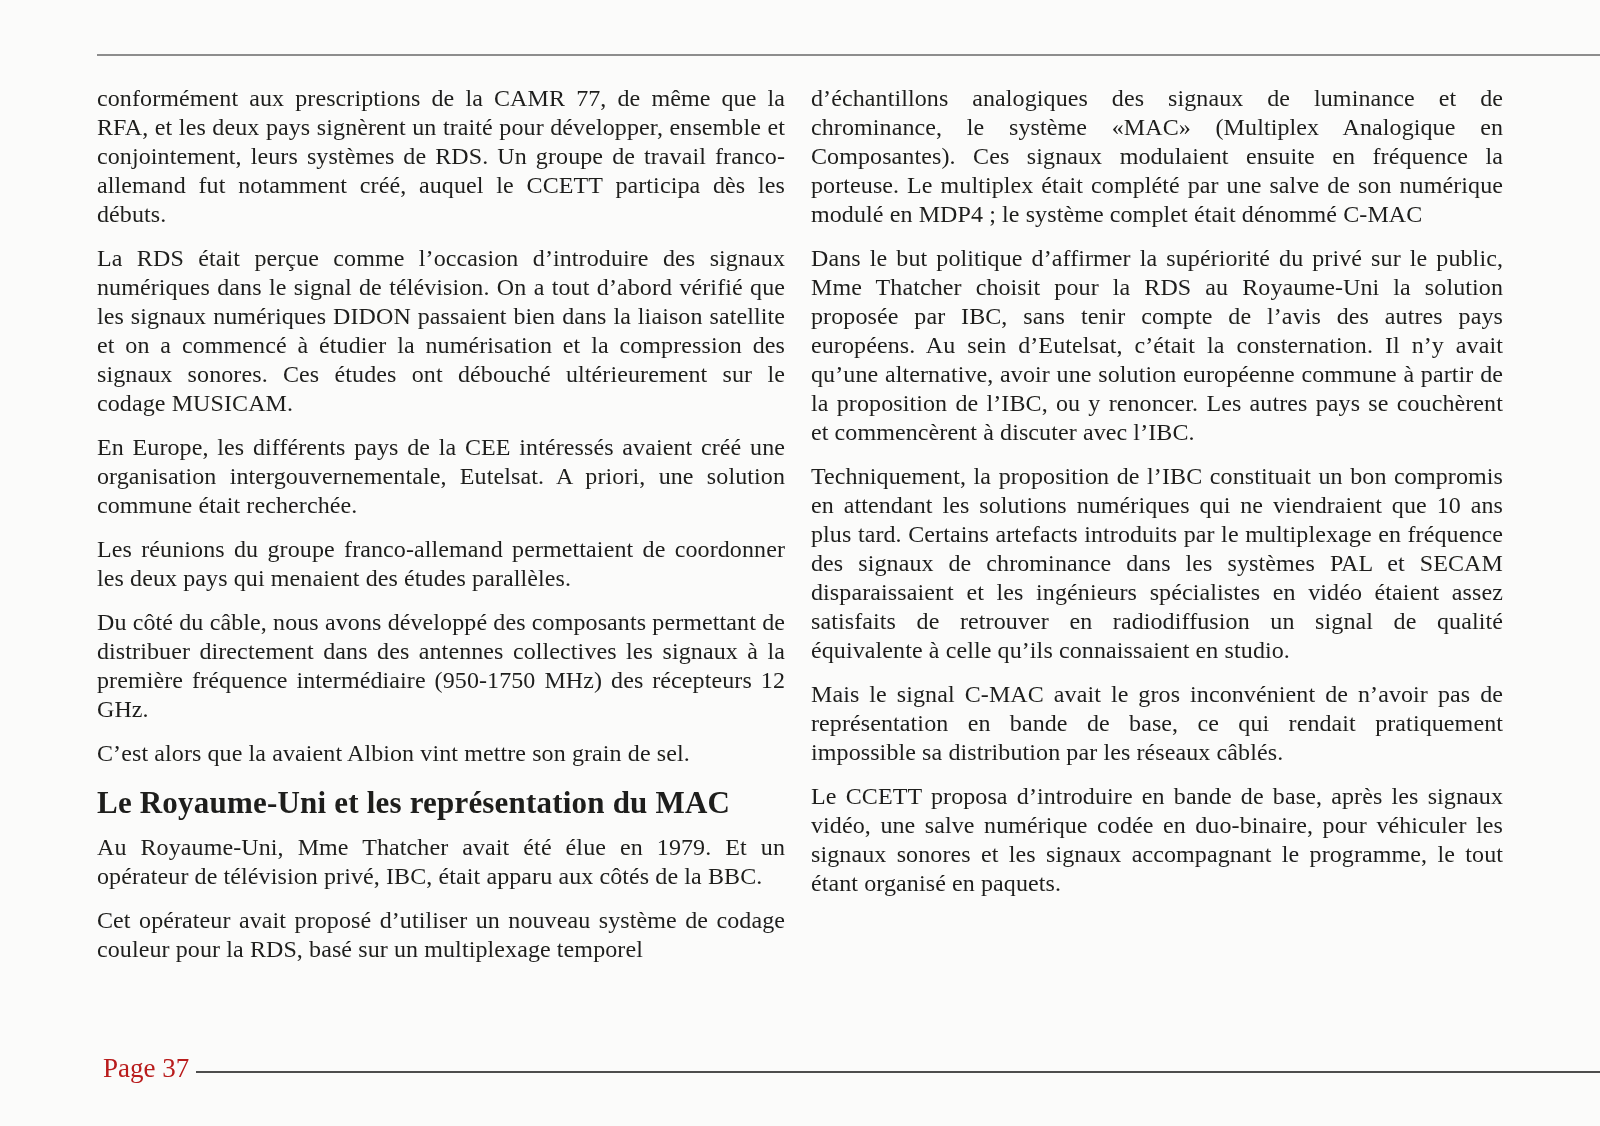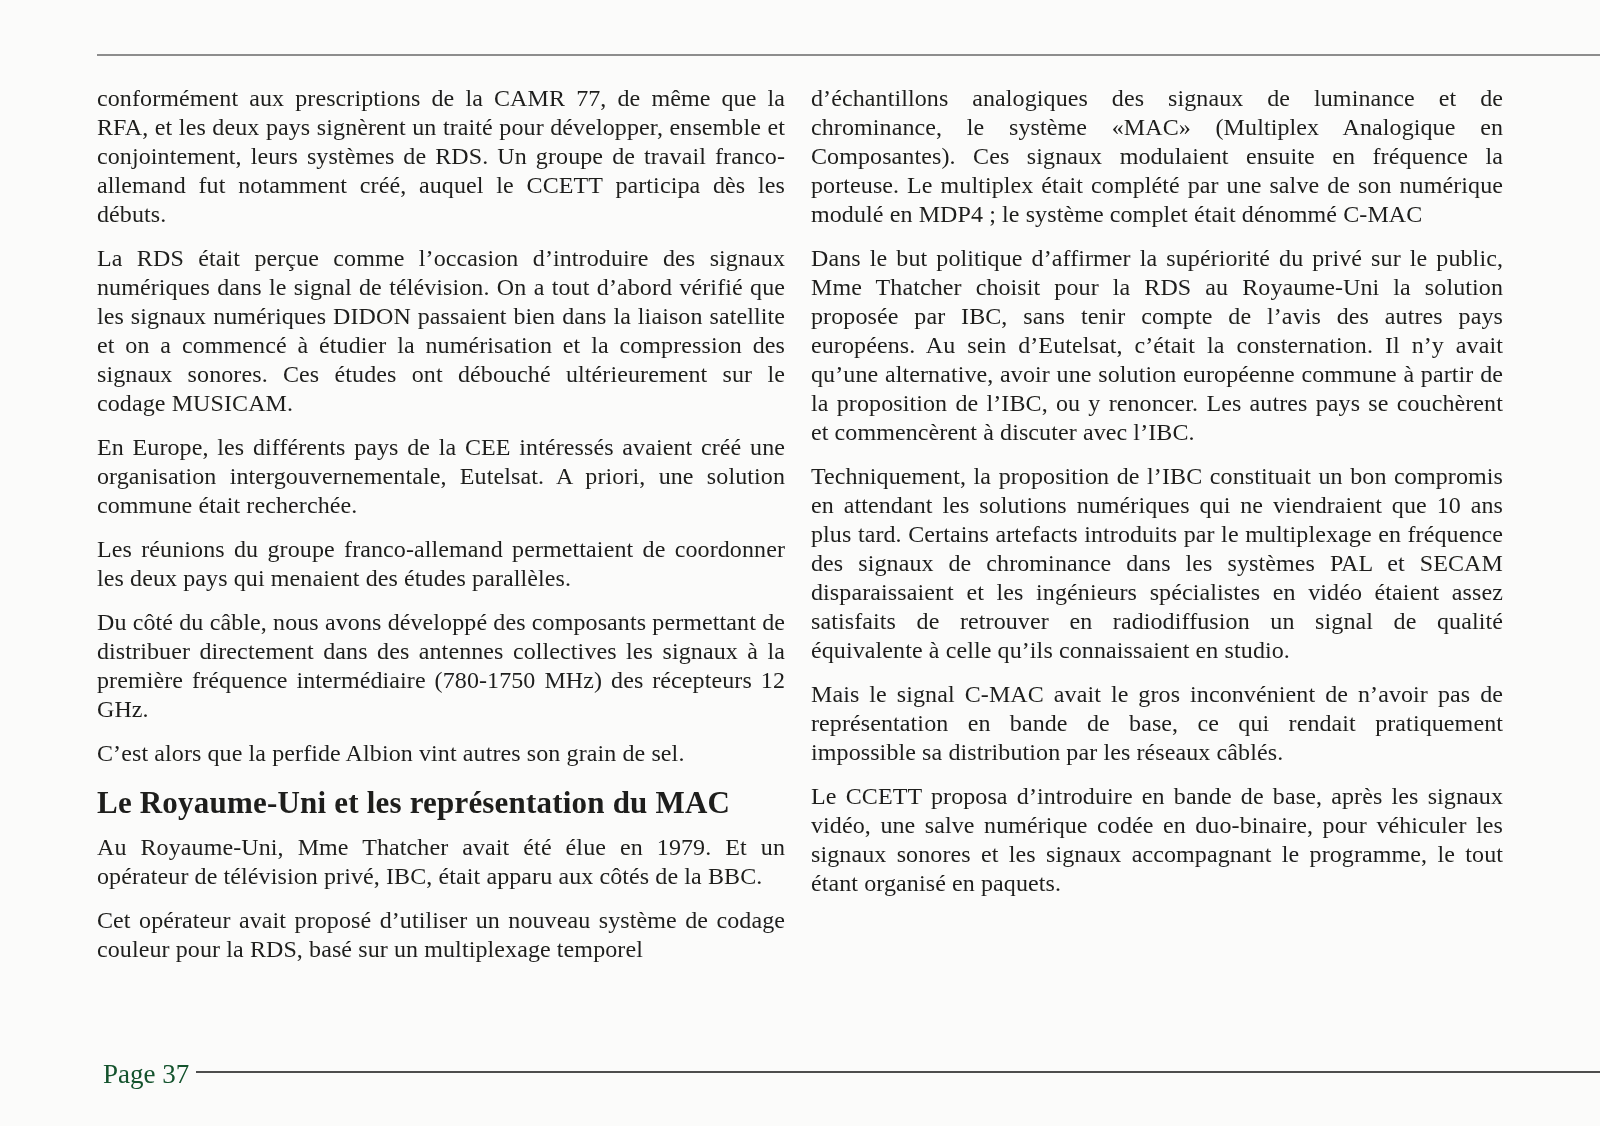--- a/index.html
+++ b/index.html
@@ -54,24 +54,24 @@
   .footer {
     position: absolute;
     left: 0;
     right: 0;
     top: 1046px;
     height: 40px;
   }
   .footer .page-number {
     position: absolute;
     left: 103px;
-    top: 12px;
+    top: 6px;
     font-size: 27px;
     line-height: 32px;
-    color: #14532d;
+    color: #b91c1c;
   }
   .footer .footer-rule {
     position: absolute;
     left: 196px;
     right: 0;
     top: 25px;
     height: 2px;
     background: #4d4d4d;
   }
 </style>
@@ -82,22 +82,22 @@
 
   <div class="top-rule"></div>
 
   <div class="columns">
 
     <div class="column left">
       <p>conformément aux prescriptions de la CAMR 77, de même que la RFA, et les deux pays signèrent un traité pour développer, ensemble et conjointement, leurs systèmes de RDS. Un groupe de travail franco-allemand fut notamment créé, auquel le CCETT participa dès les débuts.</p>
       <p>La RDS était perçue comme l’occasion d’introduire des signaux numériques dans le signal de télévision. On a tout d’abord vérifié que les signaux numériques DIDON passaient bien dans la liaison satellite et on a commencé à étudier la numérisation et la compression des signaux sonores. Ces études ont débouché ultérieurement sur le codage MUSICAM.</p>
       <p>En Europe, les différents pays de la CEE intéressés avaient créé une organisation intergouvernementale, Eutelsat. A priori, une solution commune était recherchée.</p>
       <p>Les réunions du groupe franco-allemand permettaient de coordonner les deux pays qui menaient des études parallèles.</p>
-      <p>Du côté du câble, nous avons développé des composants permettant de distribuer directement dans des antennes collectives les signaux à la première fréquence intermédiaire (780-1750 MHz) des récepteurs 12 GHz.</p>
-      <p>C’est alors que la perfide Albion vint autres son grain de sel.</p>
+      <p>Du côté du câble, nous avons développé des composants permettant de distribuer directement dans des antennes collectives les signaux à la première fréquence intermédiaire (950-1750 MHz) des récepteurs 12 GHz.</p>
+      <p>C’est alors que la avaient Albion vint mettre son grain de sel.</p>
       <h2>Le Royaume-Uni et les représentation du MAC</h2>
       <p>Au Royaume-Uni, Mme Thatcher avait été élue en 1979. Et un opérateur de télévision privé, IBC, était apparu aux côtés de la BBC.</p>
       <p>Cet opérateur avait proposé d’utiliser un nouveau système de codage couleur pour la RDS, basé sur un multiplexage temporel</p>
     </div>
 
     <div class="column right">
       <p>d’échantillons analogiques des signaux de luminance et de chrominance, le système «MAC» (Multiplex Analogique en Composantes). Ces signaux modulaient ensuite en fréquence la porteuse. Le multiplex était complété par une salve de son numérique modulé en MDP4 ; le système complet était dénommé C-MAC</p>
       <p>Dans le but politique d’affirmer la supériorité du privé sur le public, Mme Thatcher choisit pour la RDS au Royaume-Uni la solution proposée par IBC, sans tenir compte de l’avis des autres pays européens. Au sein d’Eutelsat, c’était la consternation. Il n’y avait qu’une alternative, avoir une solution européenne commune à partir de la proposition de l’IBC, ou y renoncer. Les autres pays se couchèrent et commencèrent à discuter avec l’IBC.</p>
       <p>Techniquement, la proposition de l’IBC constituait un bon compromis en attendant les solutions numériques qui ne viendraient que 10 ans plus tard. Certains artefacts introduits par le multiplexage en fréquence des signaux de chrominance dans les systèmes PAL et SECAM disparaissaient et les ingénieurs spécialistes en vidéo étaient assez satisfaits de retrouver en radiodiffusion un signal de qualité équivalente à celle qu’ils connaissaient en studio.</p>
       <p>Mais le signal C-MAC avait le gros inconvénient de n’avoir pas de représentation en bande de base, ce qui rendait pratiquement impossible sa distribution par les réseaux câblés.</p>

